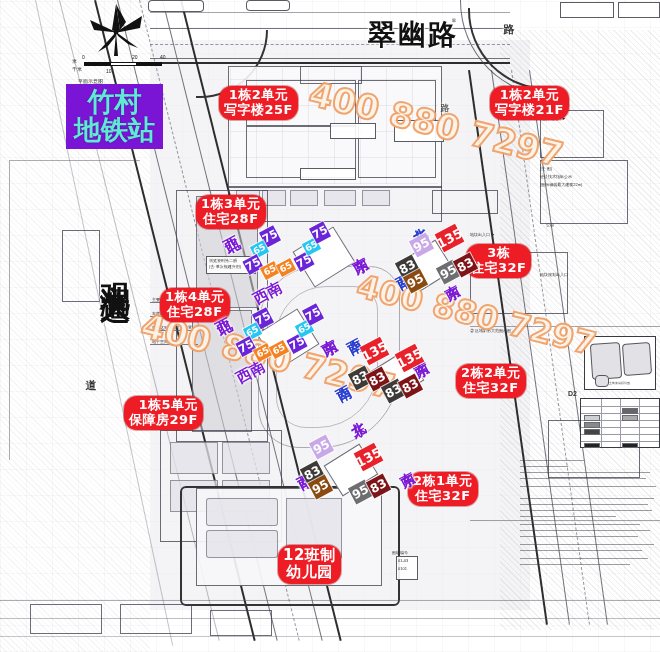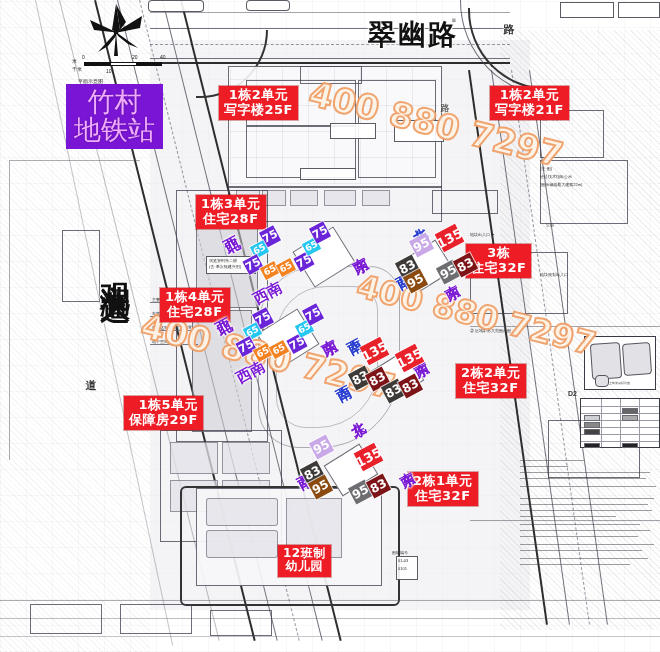--- a/index.html
+++ b/index.html
@@ -28,26 +28,27 @@
   .blk2{position:absolute;background:rgba(225,225,232,.75);border:1px solid rgba(80,80,95,.55);}
   .sitefill{position:absolute;background:rgba(236,236,240,.6);}
 
   
   .callout{
     position:absolute;background:#ee1c25;color:#fff;
     font-weight:bold;text-align:center;line-height:1.12;
     padding:2px 5px 3px 5px;letter-spacing:.5px;
     box-shadow:0 0 0 1px rgba(160,0,0,.35);
     font-family:"DejaVu Sans","Liberation Sans",sans-serif;
+    border-radius:13px;
   }
   .callout .l1,.callout .l2{display:block;white-space:nowrap;}
 
   
   .metro{
-    position:absolute;background:#7a15d6;color:#f0abfc;font-weight:normal;
+    position:absolute;background:#7a15d6;color:#5eead4;font-weight:bold;
     text-align:center;line-height:1.02;padding:4px 8px 6px 8px;
     font-family:"DejaVu Sans","Liberation Sans",sans-serif;
     text-shadow:0 0 2px rgba(0,0,0,.35);
   }
   .metro span{display:block;white-space:nowrap;}
 
   
   .street{
     position:absolute;color:#111;font-weight:bold;
     font-family:"DejaVu Sans","Liberation Sans",sans-serif;
@@ -367,21 +368,21 @@
   <div class="callout" style="left:456px;top:364px;font-size:13px;">
     <span class="l1">2栋2单元</span>
     <span class="l2">住宅32F</span>
   </div>
 
   <div class="callout" style="left:408px;top:472px;font-size:13px;">
     <span class="l1">2栋1单元</span>
     <span class="l2">住宅32F</span>
   </div>
 
-  <div class="callout" style="left:278px;top:545px;font-size:12px;">
+  <div class="callout" style="left:278px;top:545px;font-size:15px;">
     <span class="l1">12班制</span>
     <span class="l2">幼儿园</span>
   </div>
 
   <div class="orient o-purple" style="left:213px;top:228px;font-size:15px;writing-mode:vertical-rl;text-orientation:upright;transform:rotate(-28deg);">西北</div>
   <div class="orient o-purple" style="left:253px;top:284px;font-size:15px;transform:rotate(-28deg);">西南</div>
   <div class="orient o-purple" style="left:341px;top:248px;font-size:15px;writing-mode:vertical-rl;text-orientation:upright;transform:rotate(-28deg);">东南</div>
 
   <div class="orient o-purple" style="left:205px;top:310px;font-size:15px;writing-mode:vertical-rl;text-orientation:upright;transform:rotate(-28deg);">西北</div>
   <div class="orient o-purple" style="left:236px;top:363px;font-size:15px;transform:rotate(-28deg);">西南</div>

